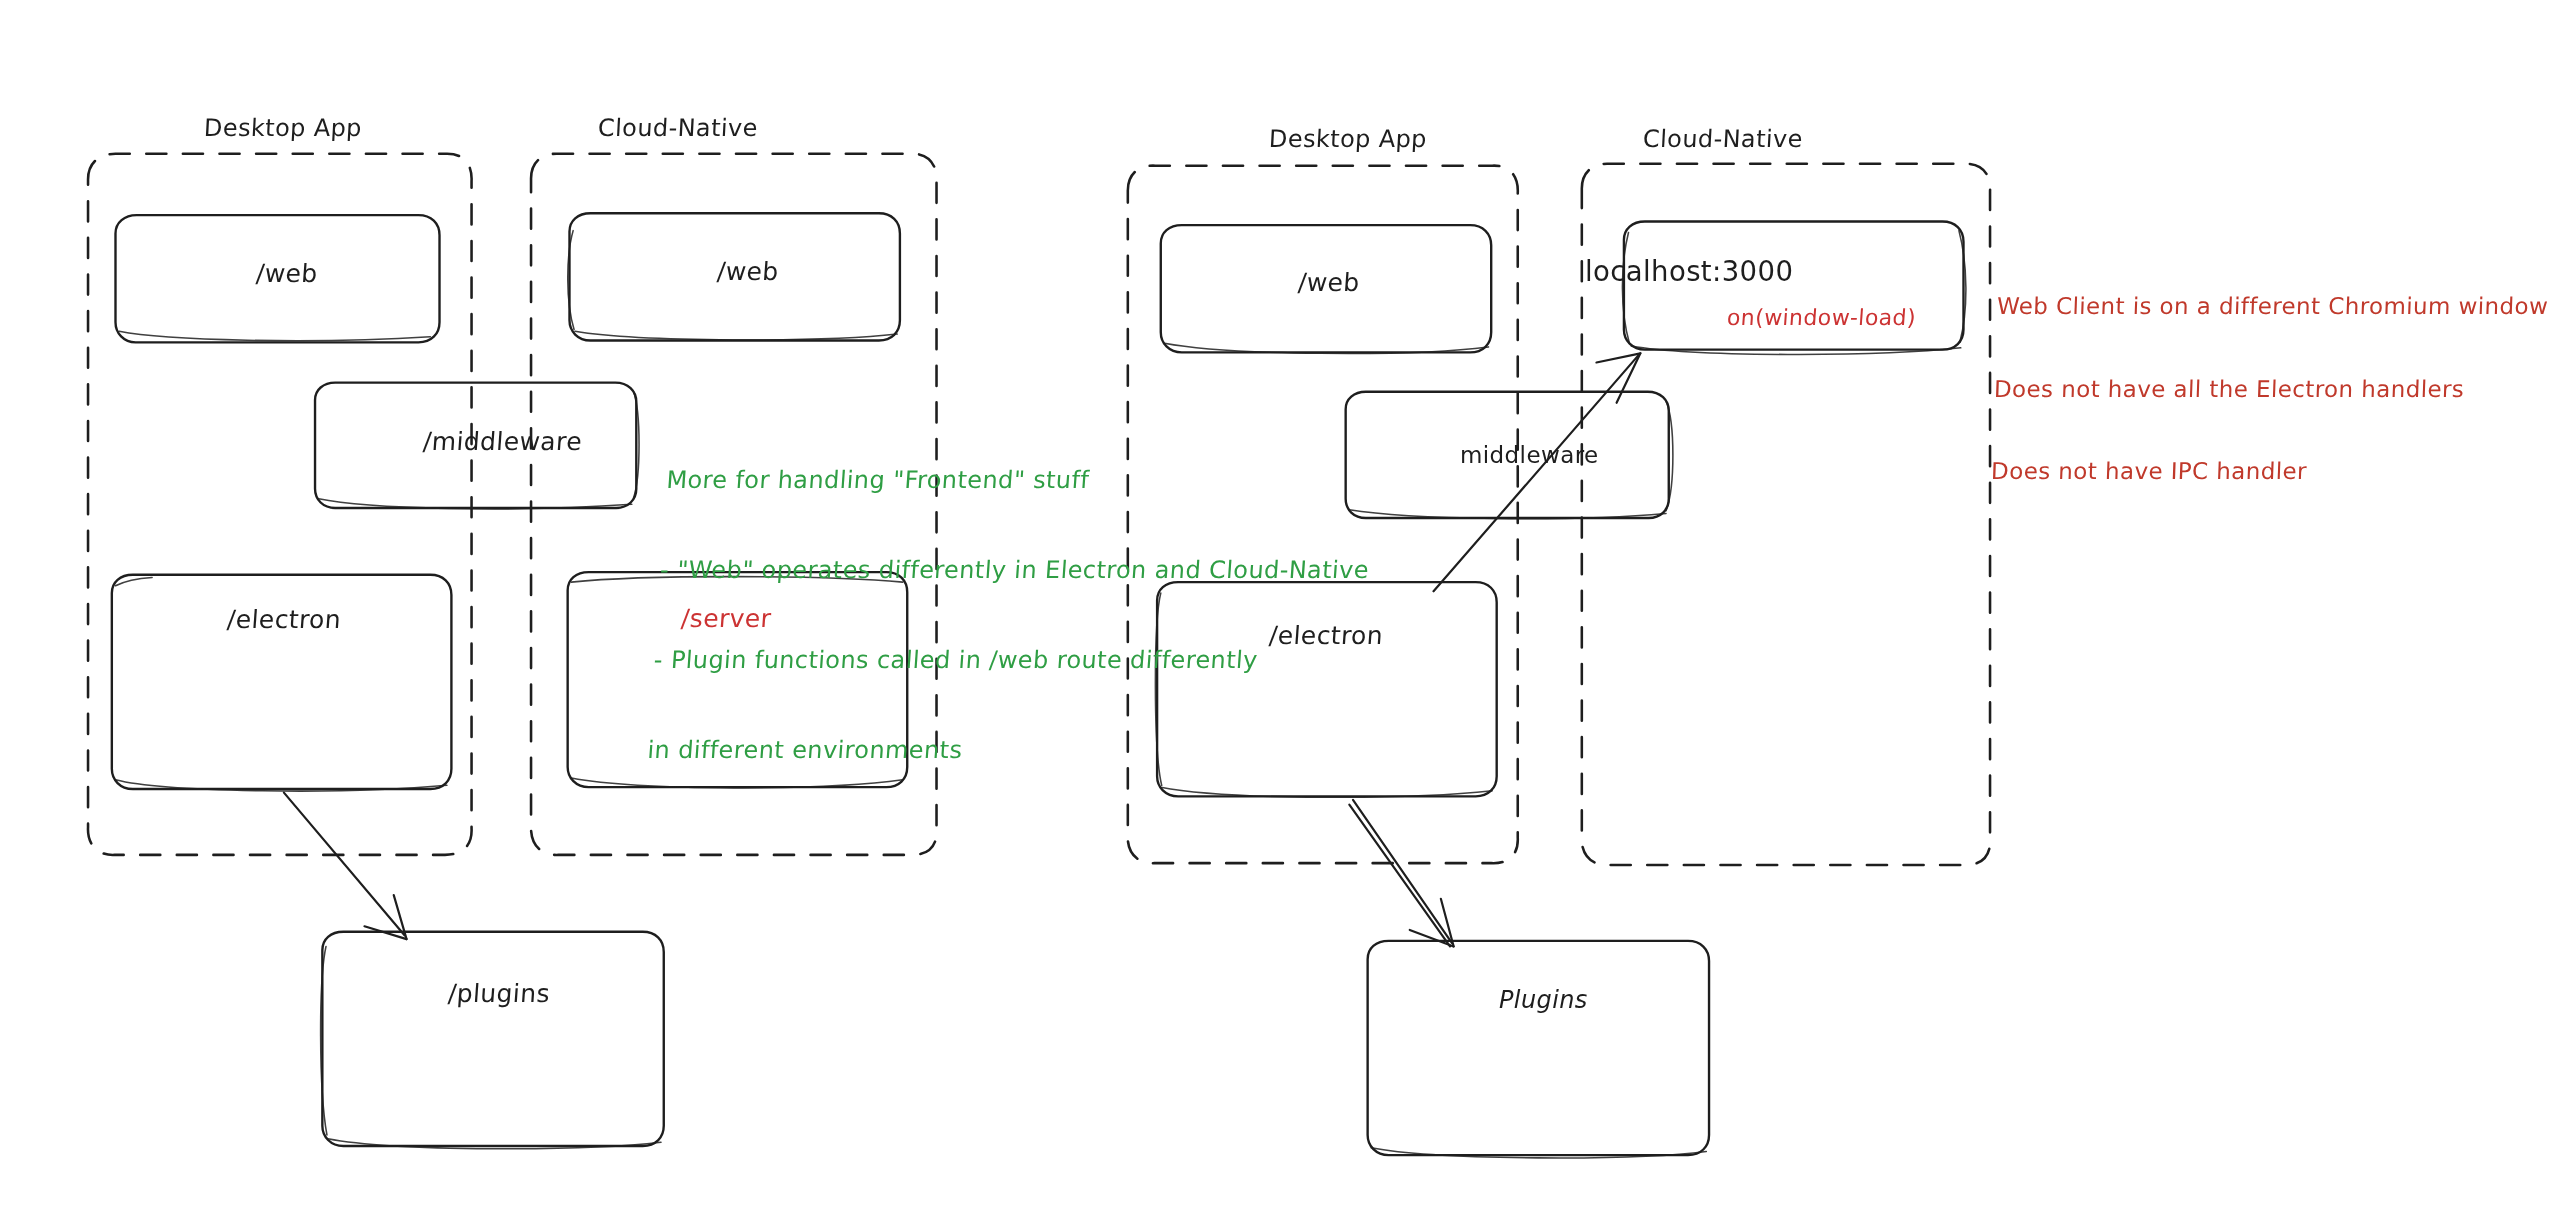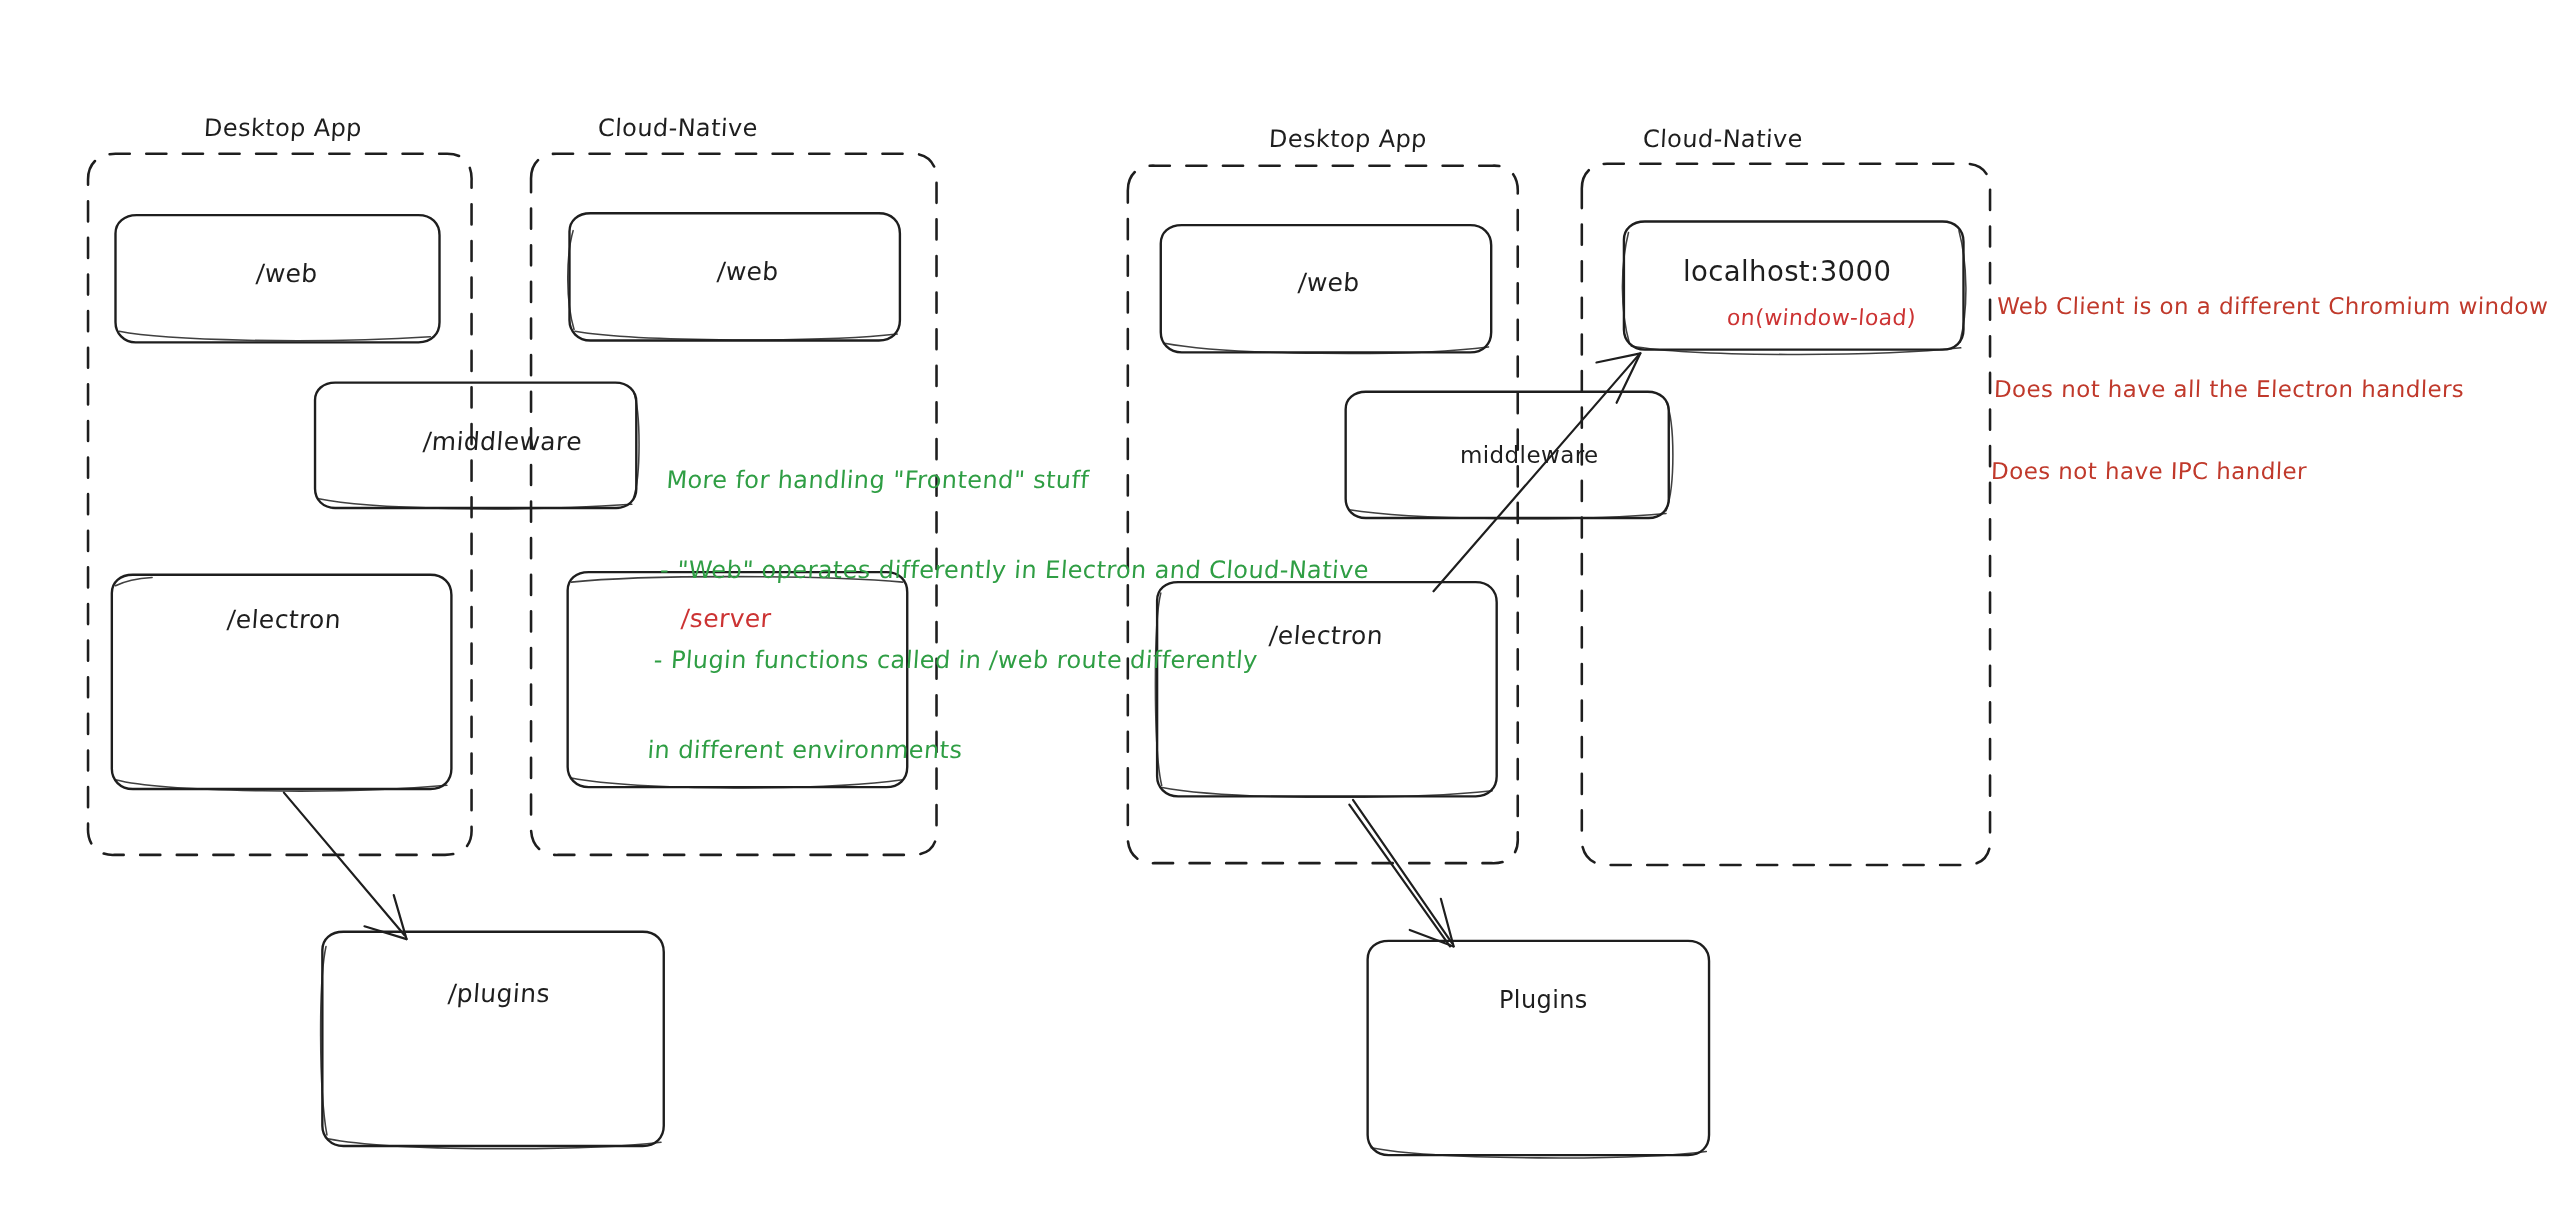--- a/index.html
+++ b/index.html
@@ -262,25 +262,25 @@
     <div class="txt node-label" style="left:717px; top:257px;">/web</div>
     <div class="txt node-label" style="left:423px; top:427px;">/middleware</div>
     <div class="txt node-label" style="left:227px; top:605px;">/electron</div>
     <div class="txt node-label red" style="left:681px; top:604px;">/server</div>
     <div class="txt node-label" style="left:448px; top:979px;">/plugins</div>
 
     <div class="txt group-label" style="left:1269px; top:125px;">Desktop App</div>
     <div class="txt group-label" style="left:1643px; top:125px;">Cloud-Native</div>
 
     <div class="txt node-label" style="left:1298px; top:268px;">/web</div>
-    <div class="txt node-label plain" style="left:1683px; top:255px; font-size:27.5px;">localhost:3000</div>
+    <div class="txt node-label plain" style="left:1585px; top:255px; font-size:27.5px;">localhost:3000</div>
     <div class="txt sub-label red" style="left:1727px; top:305px;">on(window-load)</div>
     <div class="txt node-label plain" style="left:1460px; top:442px; font-size:23px;text-align:right;">middleware</div>
     <div class="txt node-label" style="left:1269px; top:621px;">/electron</div>
-    <div class="txt node-label plain" style="left:1499px; top:986px; font-size:24px;">Plugins</div>
+    <div class="txt node-label plain" style="left:1499px; top:986px; font-size:24px;font-style:italic;">Plugins</div>
 
     <div class="txt note-green" style="left:657px; top:405px;">
       <div>More for handling "Frontend" stuff</div>
       <div>- "Web" operates differently in Electron and Cloud-Native</div>
       <div>- Plugin functions called in /web route differently</div>
       <div>in different environments</div>
     </div>
 
     <div class="txt note-red" style="left:1994px; top:238px;">
       <div>Web Client is on a different Chromium window</div>

